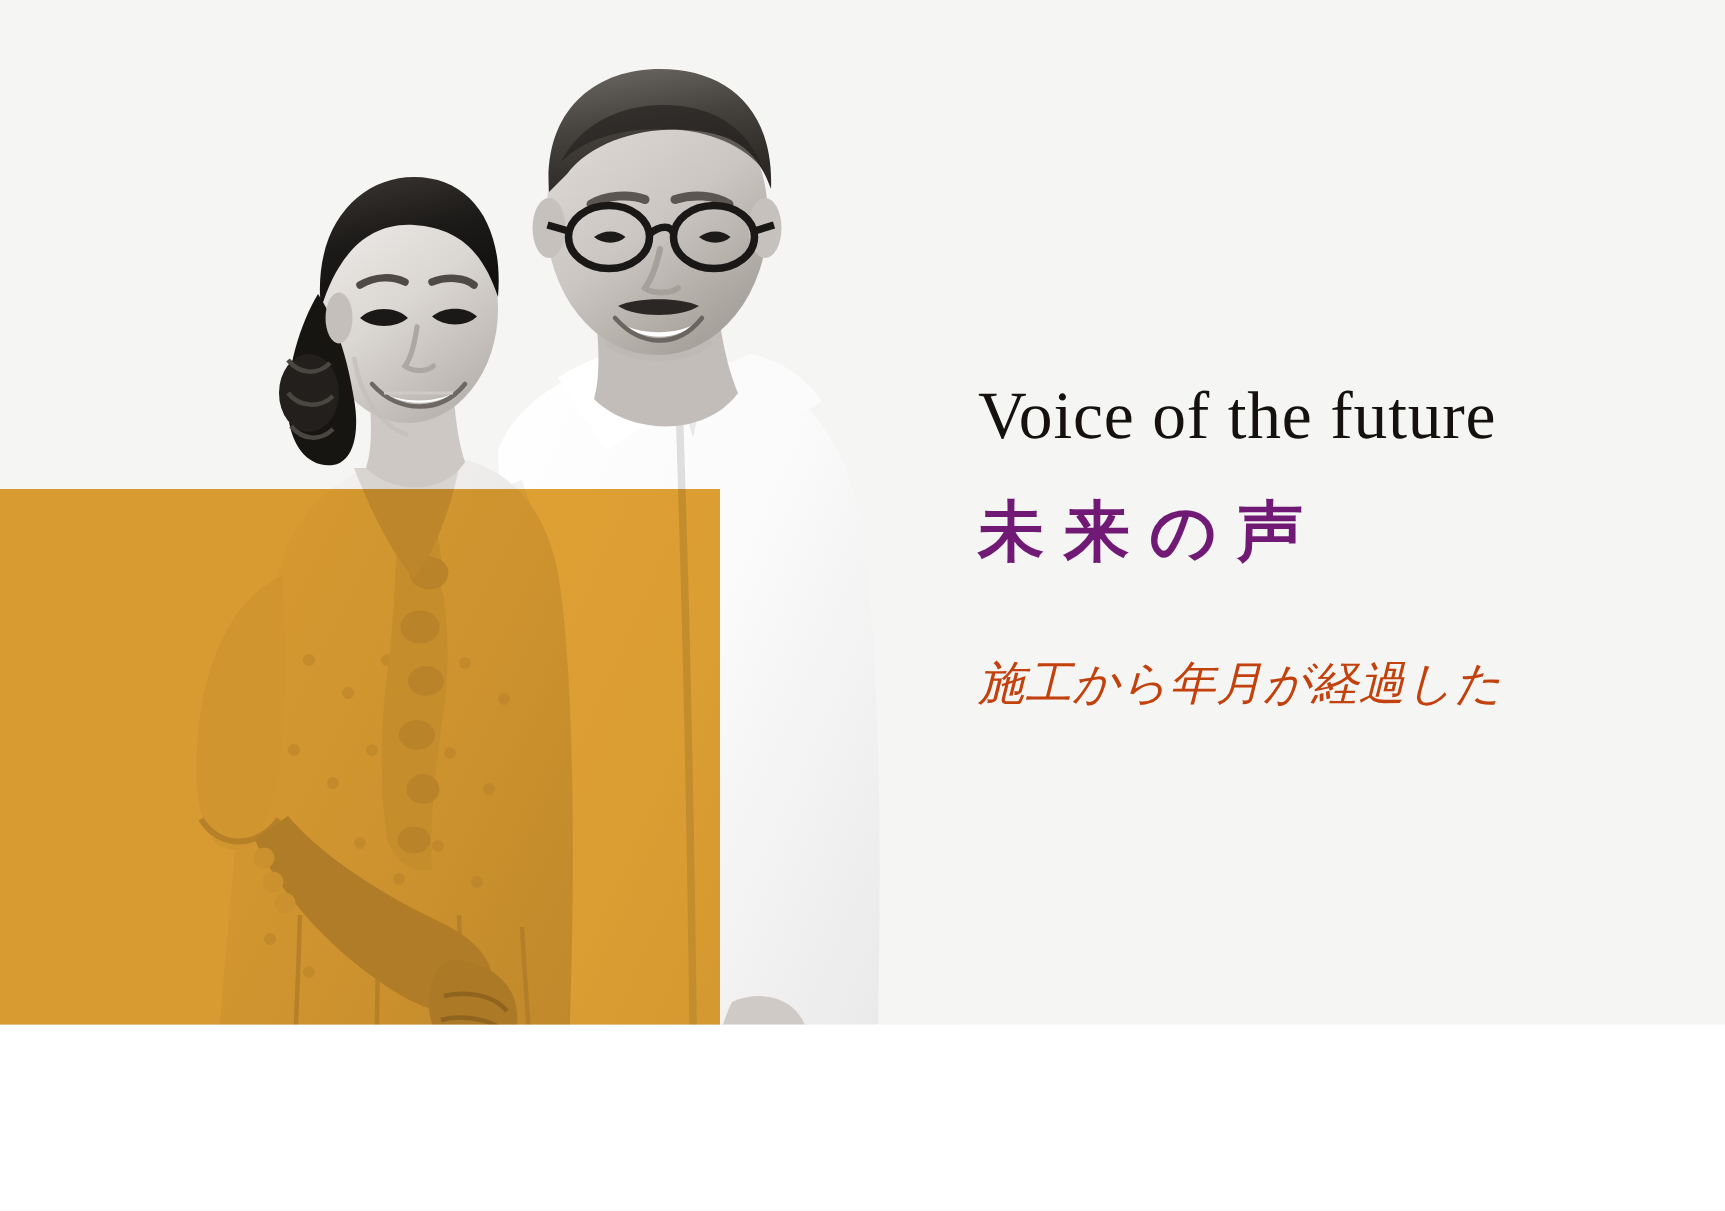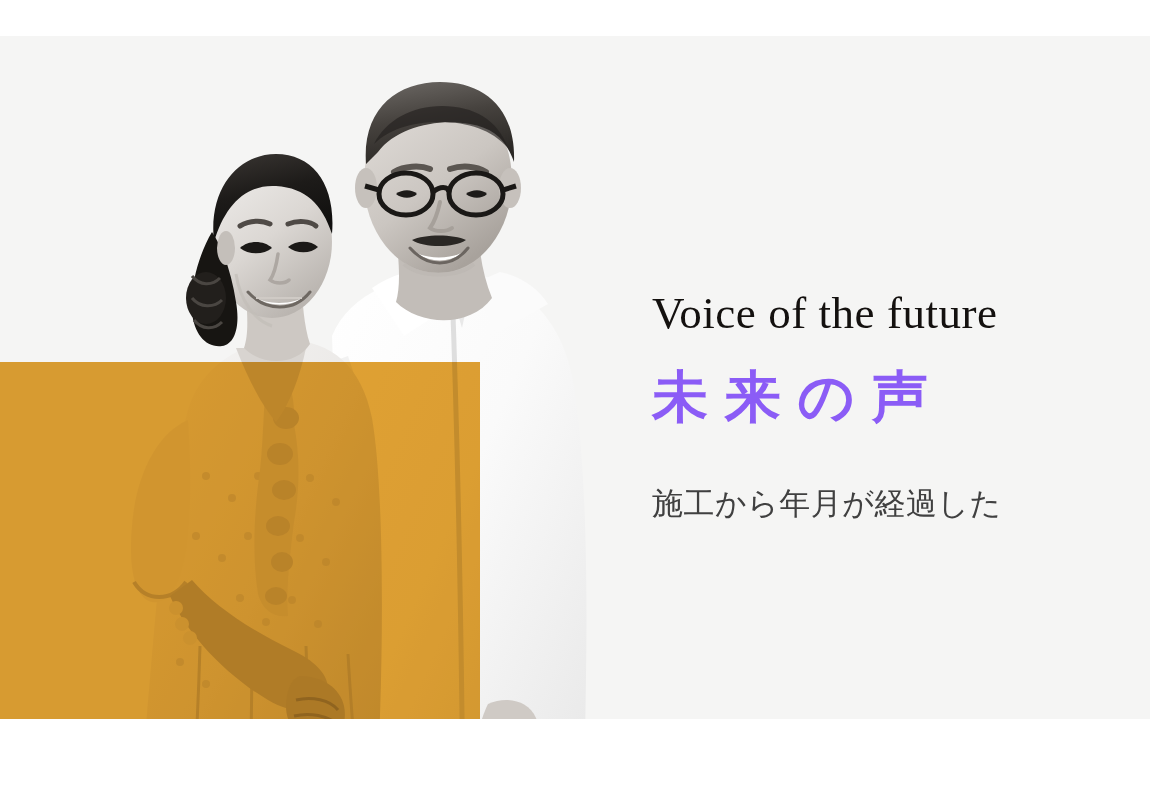--- a/index.html
+++ b/index.html
@@ -12,21 +12,20 @@
     overflow: hidden;
     font-family: "Liberation Sans", sans-serif;
   }
 
   #hero {
     position: relative;
     width: 1150px;
     height: 683px;
     background: #f5f5f4;
     overflow: hidden;
-    margin-top: 36px;
   }
 
   
   #photo-layer {
     position: absolute;
     left: 0;
     top: 0;
     width: 640px;
     height: 807px;
     overflow: hidden;
@@ -72,34 +71,35 @@
     font-family: "Liberation Serif", serif;
     font-size: 45px;
     line-height: 1.0;
     color: #14110f;
     letter-spacing: 0.012em;
     white-space: nowrap;
     margin: 0;
   }
   #title-ja {
     font-family: "Liberation Sans", sans-serif;
-    font-size: 56px;
+    font-size: 44px;
     line-height: 1.0;
-    color: #8b5cf6;
+    color: #701a75;
     letter-spacing: 0.30em;
     margin: 33px 0 0 0;
     white-space: nowrap;
   }
   #lead-text {
     font-family: "Liberation Sans", sans-serif;
     font-size: 31px;
     line-height: 1.72;
-    color: #404040;
+    color: #c2410c;
     letter-spacing: 0.015em;
     margin: 52px 0 0 0;
+    font-style: italic;
   }
   #lead-text .lead-line {
     display: block;
     white-space: nowrap;
   }
 </style>
 </head>
 <body>
 
 <div id="hero">

